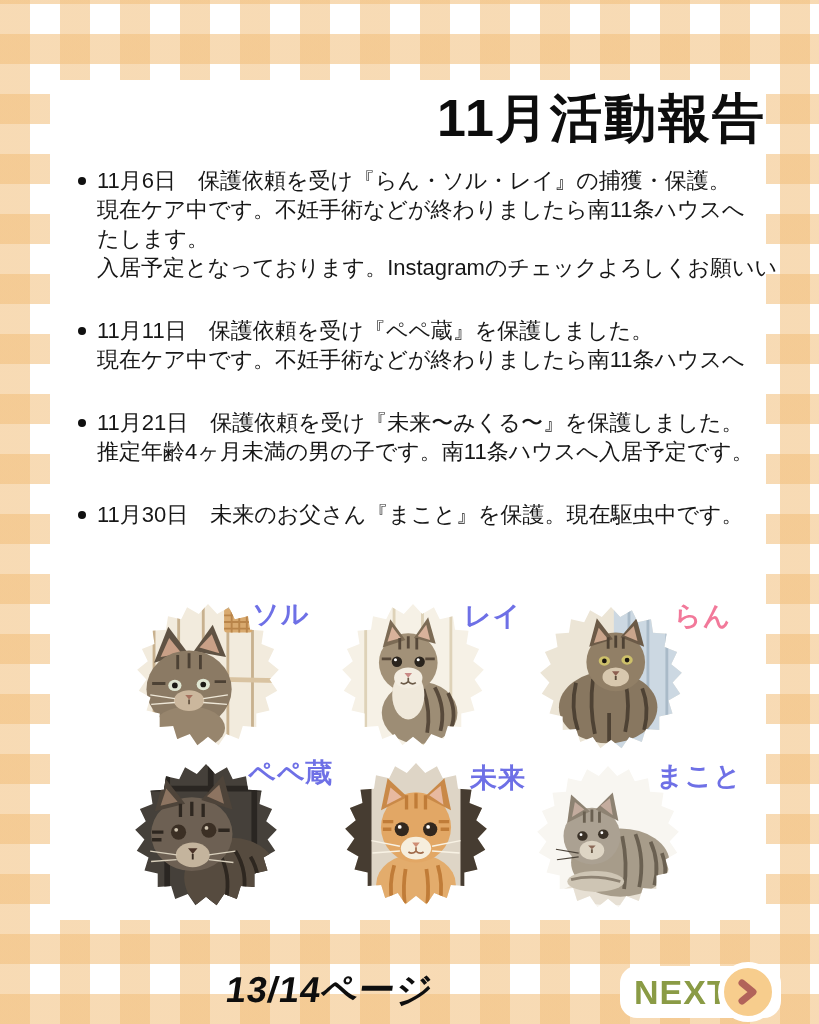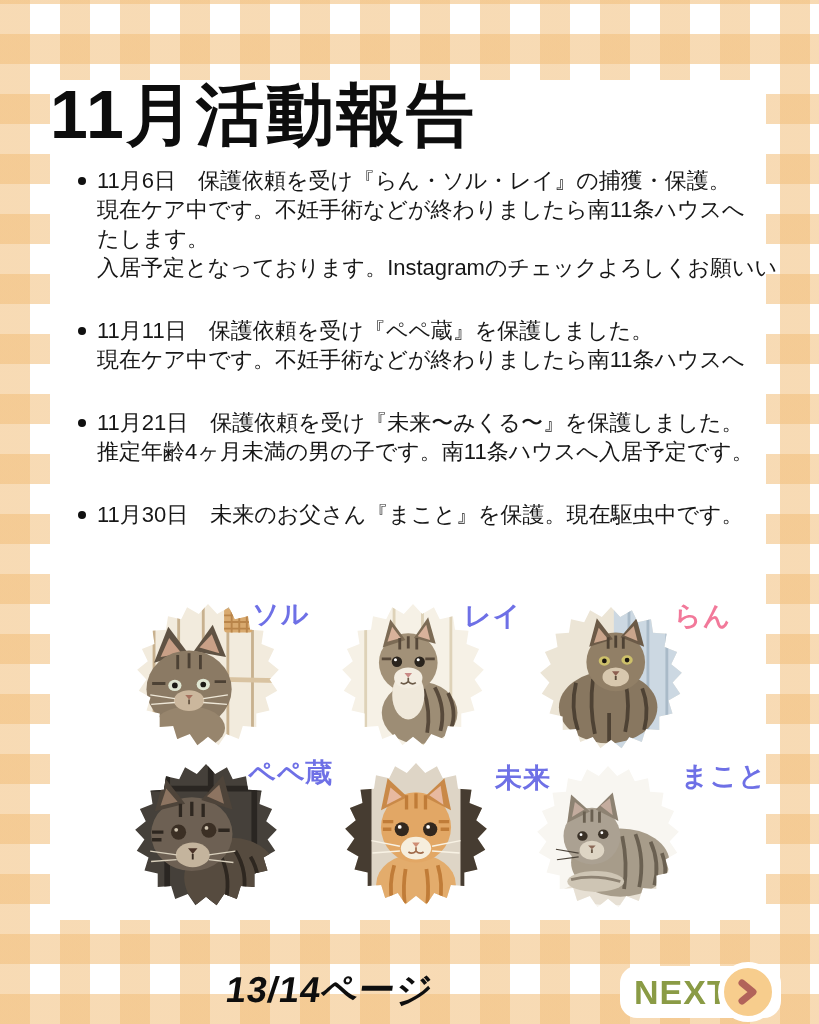--- a/index.html
+++ b/index.html
@@ -13,22 +13,22 @@
       repeating-linear-gradient(0deg,  rgba(242,192,126,0.58) 0 30px, rgba(0,0,0,0) 30px 60px),
       repeating-linear-gradient(90deg, rgba(242,192,126,0.58) 0 30px, rgba(0,0,0,0) 30px 60px);
   }
 
   .panel {
     position:absolute; left:50px; top:80px; width:716px; height:840px;
     background:#ffffff; border-radius:2px;
   }
 
   .title {
-    position:absolute; left:50px; top:80px; width:716px;
-    text-align:left; font-size:68px; font-weight:900; color:#0d0d0d;
+    position:absolute; left:50px; top:92px; width:716px;
+    text-align:right; font-size:52px; font-weight:900; color:#0d0d0d;
     letter-spacing:2px; line-height:1.0;
   }
 
   .bullets { position:absolute; left:78px; top:166px; width:700px; }
   .bullet  { display:flex; margin-bottom:34px; }
   .bullet .dot {
     flex:0 0 auto; width:8px; height:8px; border-radius:50%;
     background:#101010; margin:11px 11px 0 0;
   }
   .bullet .lines { flex:1 1 auto; }
@@ -372,22 +372,22 @@
             <line x1="44" y1="96" x2="21" y2="99"></line>
         </g>
       </svg>
     </div>
   </div>
 
   <div class="cat-label" style="left: 252px; top: 596px; color: rgb(110, 112, 230);">ソル</div>
   <div class="cat-label" style="left: 464px; top: 598px; color: rgb(110, 112, 230); text-align: center;">レイ</div>
   <div class="cat-label" style="left: 674px; top: 598px; color: rgb(242, 121, 154);">らん</div>
   <div class="cat-label" style="left: 248px; top: 755px; color: rgb(110, 112, 230);">ペペ蔵</div>
-  <div class="cat-label" style="left: 470px; top: 760px; color: rgb(110, 112, 230); margin-left: 25px;">未来</div>
-  <div class="cat-label" style="left: 656px; top: 758px; color: rgb(110, 112, 230); margin-left: 25px;">まこと</div>
+  <div class="cat-label" style="left: 470px; top: 760px; color: rgb(110, 112, 230);">未来</div>
+  <div class="cat-label" style="left: 656px; top: 758px; color: rgb(110, 112, 230);">まこと</div>
 
   <div class="page-num">
     <span>13/14ページ</span>
   </div>
 
   <div class="next-button">
     <div class="next-pill">NEXT</div>
     <div class="next-circle">
       <svg width="24" height="28" viewBox="0 0 24 28">
         <polyline points="6,5 17,14 6,23" stroke="#b2635a" stroke-width="7" fill="none" stroke-linecap="round" stroke-linejoin="round"></polyline>

